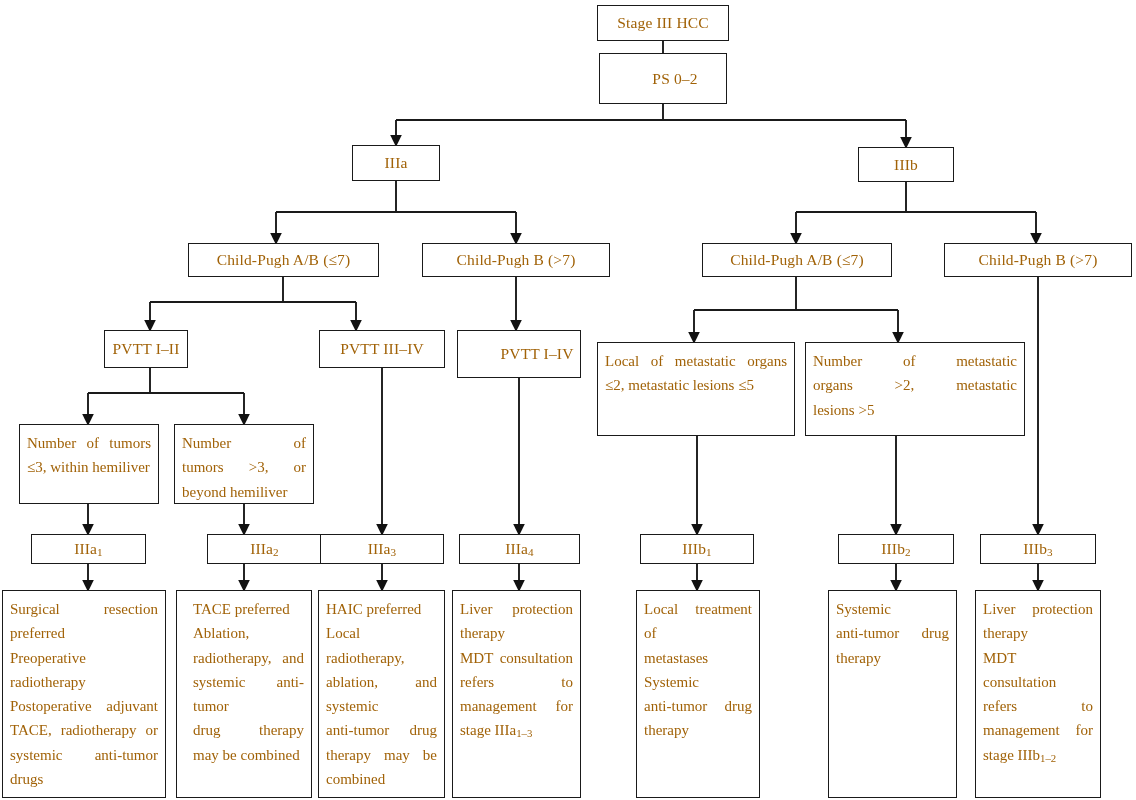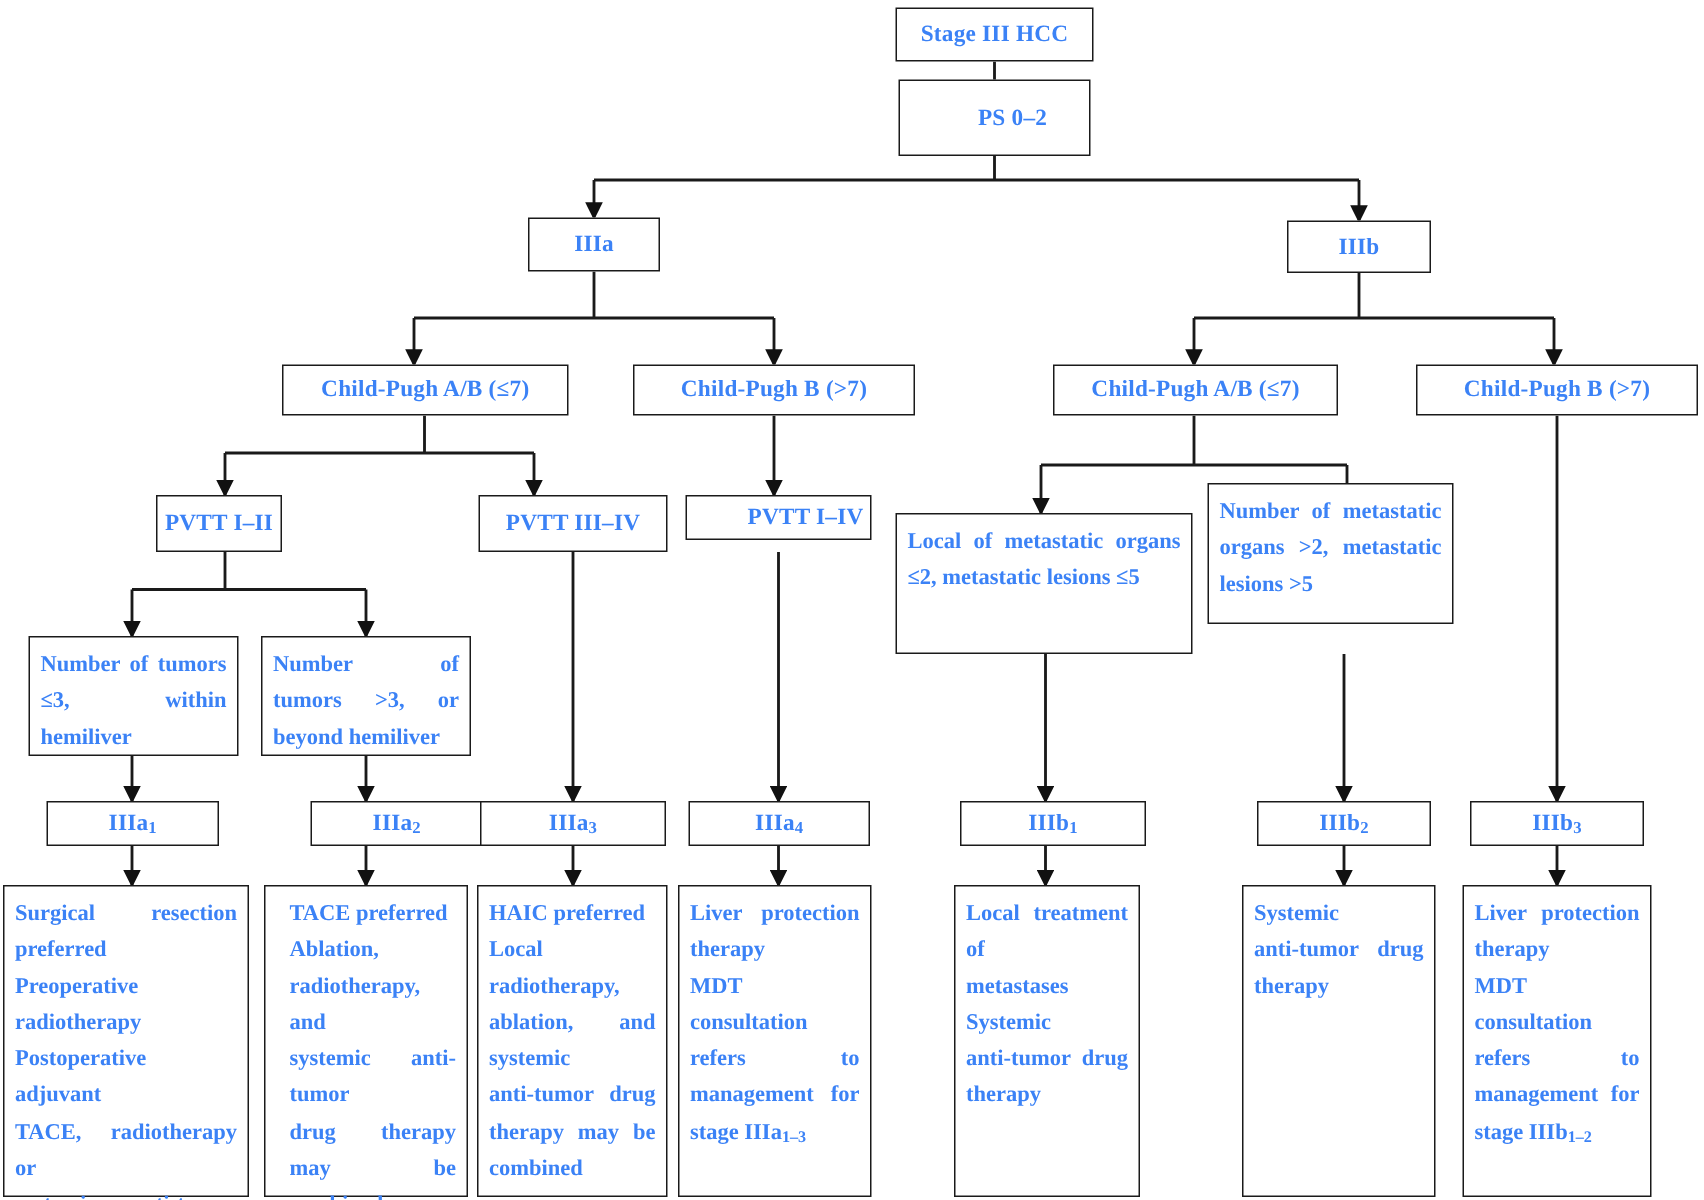--- a/index.html
+++ b/index.html
@@ -24,22 +24,21 @@
     height: 800px;
     pointer-events: none;
   }
   .node {
     position: absolute;
     box-sizing: border-box;
     border: 1.6px solid #1a1a1a;
     background: #ffffff;
     font-size: 15.5px;
     line-height: 1.0;
-    color: #3b82f6;
-    font-weight: bold;
+    color: #a16207;
   }
   
   .node.center {
     display: flex;
     align-items: center;
     justify-content: center;
     text-align: center;
     letter-spacing: 0.15px;
   }
   
@@ -166,59 +165,59 @@
   </div>
 
   <div class="node center" style="left:104px; top:330px; width:84px; height:38px;">
     <span>PVTT I–II</span>
   </div>
 
   <div class="node center" style="left:319px; top:330px; width:126px; height:38px;">
     <span>PVTT III–IV</span>
   </div>
 
-  <div class="node center" style="left:457px; top:330px; width:124px; height:30px;padding-left:36px;">
+  <div class="node center" style="left:457px; top:330px; width:124px; height:48px;padding-left:36px;">
     <span>PVTT I–IV</span>
   </div>
 
   <div class="node para" style="left:19px; top:424px; width:140px; height:80px;">
     <span class="ln j">Number of tumors</span>
     <span class="ln">≤3, within hemiliver</span>
   </div>
 
   <div class="node para" style="left:174px; top:424px; width:140px; height:80px;">
     <span class="ln j">Number of</span>
     <span class="ln j">tumors &gt;3, or</span>
     <span class="ln">beyond hemiliver</span>
   </div>
 
   <div class="node para" style="left:597px; top:342px; width:198px; height:94px;">
     <span class="ln j">Local of metastatic organs</span>
     <span class="ln">≤2, metastatic lesions ≤5</span>
   </div>
 
-  <div class="node para" style="left:805px; top:322px; width:164px; height:94px;">
+  <div class="node para" style="left:805px; top:342px; width:220px; height:94px;">
     <span class="ln j">Number of metastatic</span>
     <span class="ln j">organs &gt;2, metastatic</span>
     <span class="ln">lesions &gt;5</span>
   </div>
 
   <div class="node center" style="left:31px; top:534px; width:115px; height:30px;">
     <span><span>IIIa</span><sub>1</sub></span>
   </div>
   <div class="node center" style="left:187px; top:534px; width:115px; height:30px;margin-left:20px;">
     <span><span>IIIa</span><sub>2</sub></span>
   </div>
   <div class="node center" style="left:320px; top:534px; width:124px; height:30px;">
     <span><span>IIIa</span><sub>3</sub></span>
   </div>
   <div class="node center" style="left:459px; top:534px; width:121px; height:30px;">
     <span><span>IIIa</span><sub>4</sub></span>
   </div>
-  <div class="node center" style="left:640px; top:534px; width:124px; height:30px;">
+  <div class="node center" style="left:640px; top:534px; width:114px; height:30px;">
     <span><span>IIIb</span><sub>1</sub></span>
   </div>
   <div class="node center" style="left:838px; top:534px; width:116px; height:30px;">
     <span><span>IIIb</span><sub>2</sub></span>
   </div>
   <div class="node center" style="left:980px; top:534px; width:116px; height:30px;">
     <span><span>IIIb</span><sub>3</sub></span>
   </div>
 
   <div class="node para" style="left:2px; top:590px; width:164px; height:208px;">

